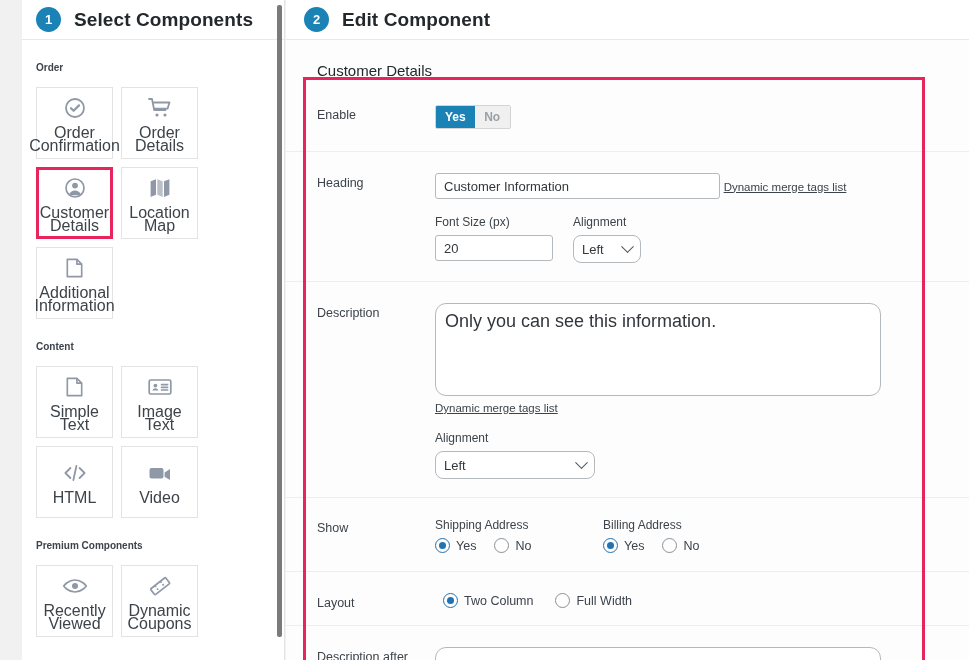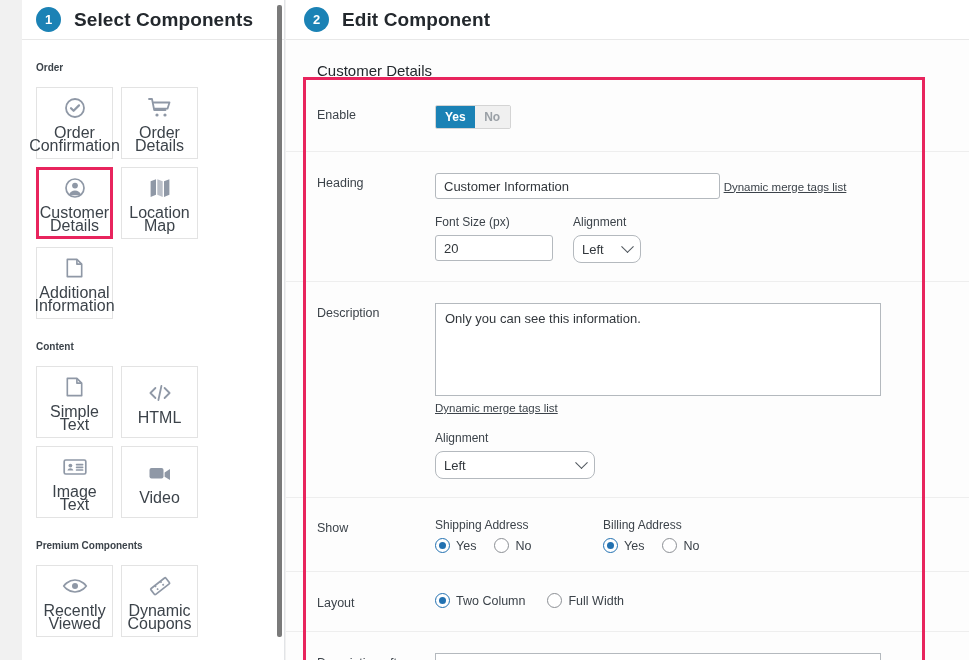--- a/index.html
+++ b/index.html
@@ -198,21 +198,21 @@
     padding-top: 3px;
     line-height: 15px;
   }
 
   .row-field { flex: 1 1 auto; }
 
   .row-enable { padding-top: 26px; padding-bottom: 22px; }
   .row-heading { padding-top: 21px; padding-bottom: 18px; }
   .row-description { padding-top: 21px; padding-bottom: 18px; }
   .row-show { padding-top: 20px; padding-bottom: 18px; }
-  .row-layout { padding-top: 21px; padding-bottom: 20px; }
+  .row-layout { padding-top: 21px; padding-bottom: 14px; gap: 8px; }
   .row-descafter { padding-top: 21px; }
 
   
   .toggle {
     display: inline-flex;
     border: 1px solid #d4d4d4;
     border-radius: 2px;
     overflow: hidden;
     height: 24px;
   }
@@ -295,24 +295,24 @@
     border-right: 1.6px solid #50575e;
     border-bottom: 1.6px solid #50575e;
     transform: rotate(45deg) translate(-2px,-2px);
     flex: 0 0 auto;
   }
 
   .textarea {
     width: 446px;
     height: 93px;
     border: 1px solid #b4b9be;
-    border-radius: 0;
+    border-radius: 11px;
     background: #fff;
     font-family: "Liberation Sans", sans-serif;
-    font-size: 13px;
+    font-size: 18px;
     color: #32373c;
     padding: 7px 9px;
     resize: none;
     outline: none;
     display: block;
   }
   .textarea-after {
     width: 446px;
     height: 60px;
   }
@@ -428,39 +428,39 @@
             <svg width="23" height="24" viewBox="0 0 24 24" fill="none" stroke="currentColor" stroke-width="1.7" stroke-linejoin="round">
               <path d="M4.5 3h10l5 5v13h-15z"></path>
                 <path d="M14.5 3v5h5"></path>
             </svg>
           </span>
           <span class="comp-label">Simple Text</span>
         </div>
 
         <div class="comp-card">
           <span class="comp-icon">
-            <svg width="26" height="24" viewBox="0 0 26 24" fill="none" stroke="currentColor" stroke-width="1.8" stroke-linecap="round" stroke-linejoin="round">
-              <path d="M8.4 7L3.4 12l5 5"></path>
-                <path d="M17.6 7l5 5-5 5"></path>
-                <path d="M14.4 5l-3 14"></path>
-            </svg>
-          </span>
-          <span class="comp-label">HTML</span>
-        </div>
-
-        <div class="comp-card">
-          <span class="comp-icon">
             <svg width="26" height="24" viewBox="0 0 26 24" fill="none" stroke="currentColor" stroke-width="1.7">
               <rect x="2.2" y="5" width="21.6" height="14" rx="1.5"></rect>
               <circle cx="8.4" cy="10.6" r="1.9" fill="currentColor" stroke="none"></circle>
               <path d="M5.4 15.6c.6-1.5 1.7-2.3 3-2.3s2.4.8 3 2.3z" fill="currentColor" stroke="none"></path>
               <path d="M14.6 9.6h6M14.6 12.3h6M14.6 15h6" stroke-width="1.7" stroke-linecap="round"></path>
             </svg>
           </span>
           <span class="comp-label">Image Text</span>
+        </div>
+
+        <div class="comp-card">
+          <span class="comp-icon">
+            <svg width="26" height="24" viewBox="0 0 26 24" fill="none" stroke="currentColor" stroke-width="1.8" stroke-linecap="round" stroke-linejoin="round">
+              <path d="M8.4 7L3.4 12l5 5"></path>
+                <path d="M17.6 7l5 5-5 5"></path>
+                <path d="M14.4 5l-3 14"></path>
+            </svg>
+          </span>
+          <span class="comp-label">HTML</span>
         </div>
 
         <div class="comp-card">
           <span class="comp-icon">
             <svg width="26" height="24" viewBox="0 0 26 24" fill="currentColor">
               <rect x="2.5" y="7" width="14" height="10.5" rx="2"></rect>
               <path d="M17.6 11.4l5.4-3.3v11l-5.4-3.3z"></path>
             </svg>
           </span>
           <span class="comp-label">Video</span>

